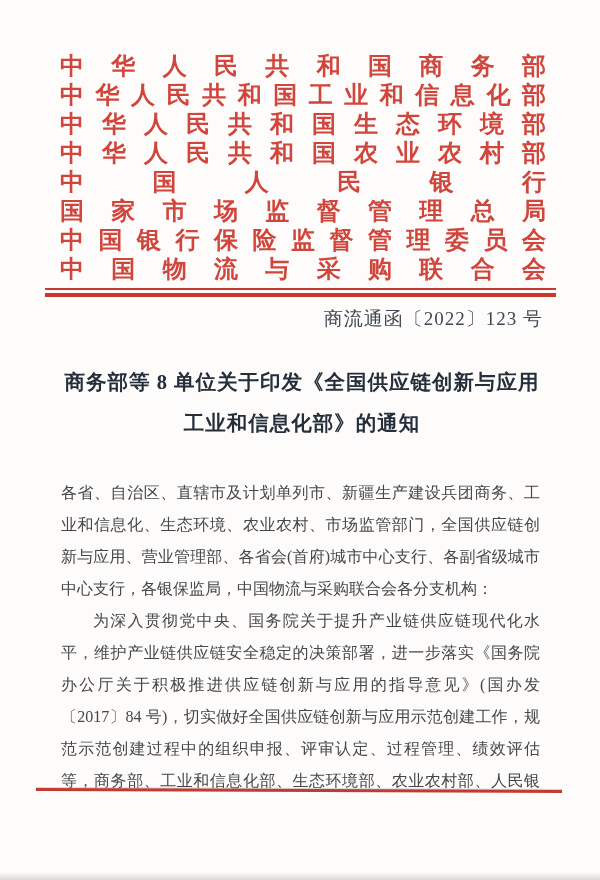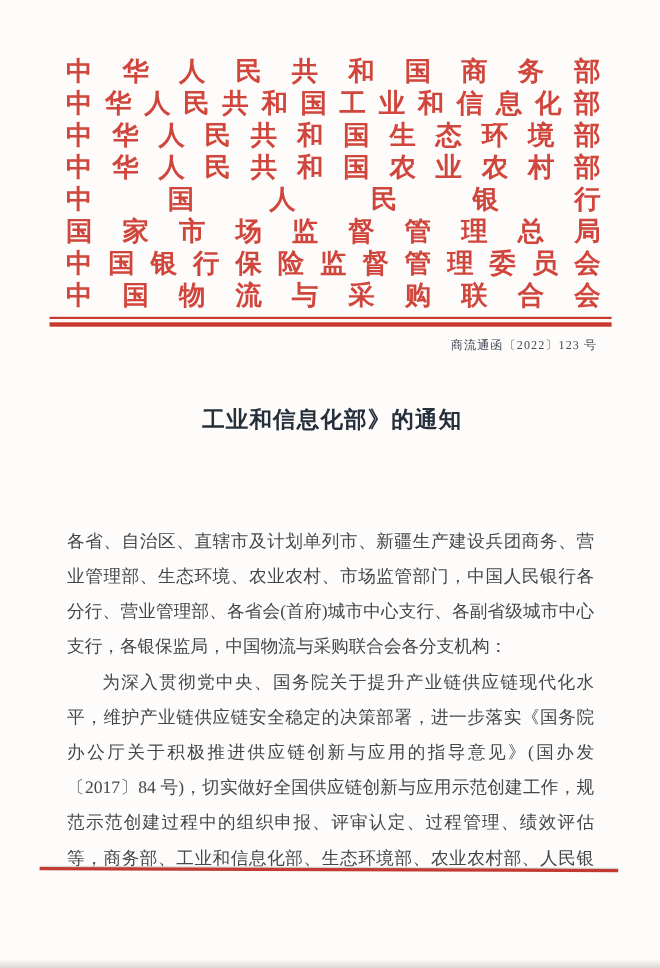--- a/index.html
+++ b/index.html
@@ -35,21 +35,21 @@
     position:absolute;
     left:45px;right:44px;top:288px;
     height:3px;
     border-top:2px solid #c8382f;
     border-bottom:4px solid #c8382f;
   }
   
   .doc-number{
     position:absolute;
     right:57px;top:306px;
-    font-size:11px;
+    font-size:19px;
     letter-spacing:1px;
     color:#3f4754;
   }
   
   .title{
     position:absolute;
     left:58px;right:54px;top:362px;
     text-align:center;
     font-size:20.5px;
     font-weight:bold;
@@ -195,25 +195,26 @@
         <span>合</span>
         <span>会</span>
       </div>
   </div>
 
   <div class="red-rule"></div>
 
   <div class="doc-number">商流通函〔2022〕123 号</div>
 
   <div class="title">
+    <div>商务部等 8 单位关于印发《全国供应链创新与应用</div>
     <div>工业和信息化部》的通知</div>
   </div>
 
   <div class="body-text">
-    <p>各省、自治区、直辖市及计划单列市、新疆生产建设兵团商务、营业管理部、生态环境、农业农村、市场监管部门，中国人民银行各分行、营业管理部、各省会(首府)城市中心支行、各副省级城市中心支行，各银保监局，中国物流与采购联合会各分支机构：</p>
+    <p>各省、自治区、直辖市及计划单列市、新疆生产建设兵团商务、工业和信息化、生态环境、农业农村、市场监管部门，全国供应链创新与应用、营业管理部、各省会(首府)城市中心支行、各副省级城市中心支行，各银保监局，中国物流与采购联合会各分支机构：</p>
     <p class="indent">为深入贯彻党中央、国务院关于提升产业链供应链现代化水平，维护产业链供应链安全稳定的决策部署，进一步落实《国务院办公厅关于积极推进供应链创新与应用的指导意见》(国办发〔2017〕84 号)，切实做好全国供应链创新与应用示范创建工作，规范示范创建过程中的组织申报、评审认定、过程管理、绩效评估等，商务部、工业和信息化部、生态环境部、农业农村部、人民银行、市</p>
   </div>
 
   <div class="bottom-rule"></div>
 
   <div class="page-edge-shadow"></div>
 
 </div>
 
 </body></html>

